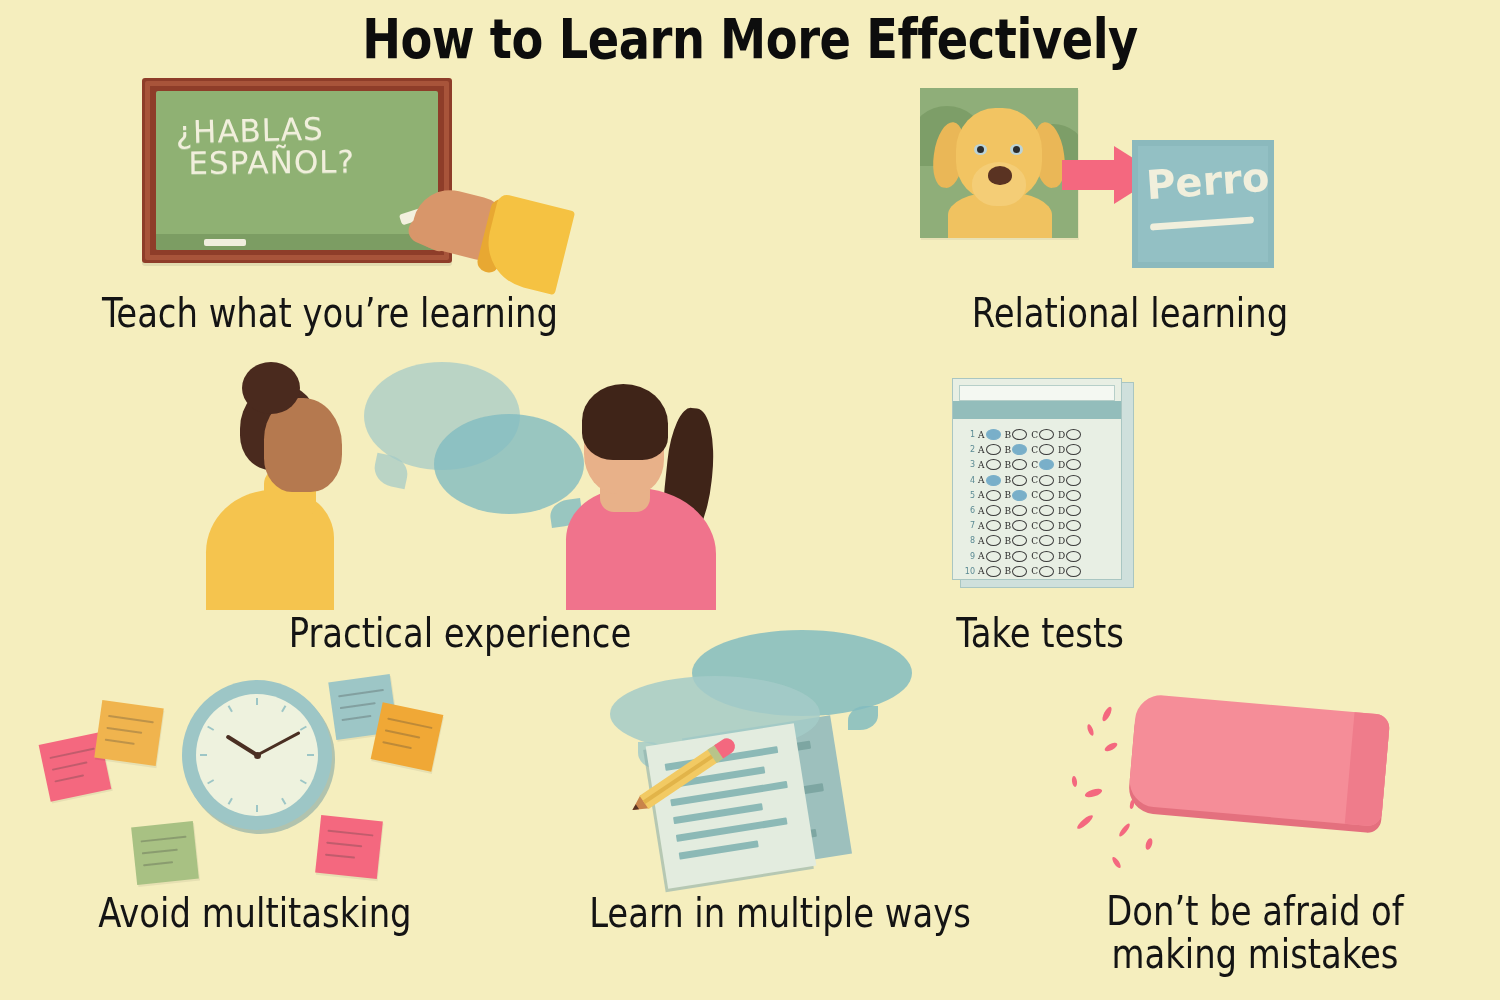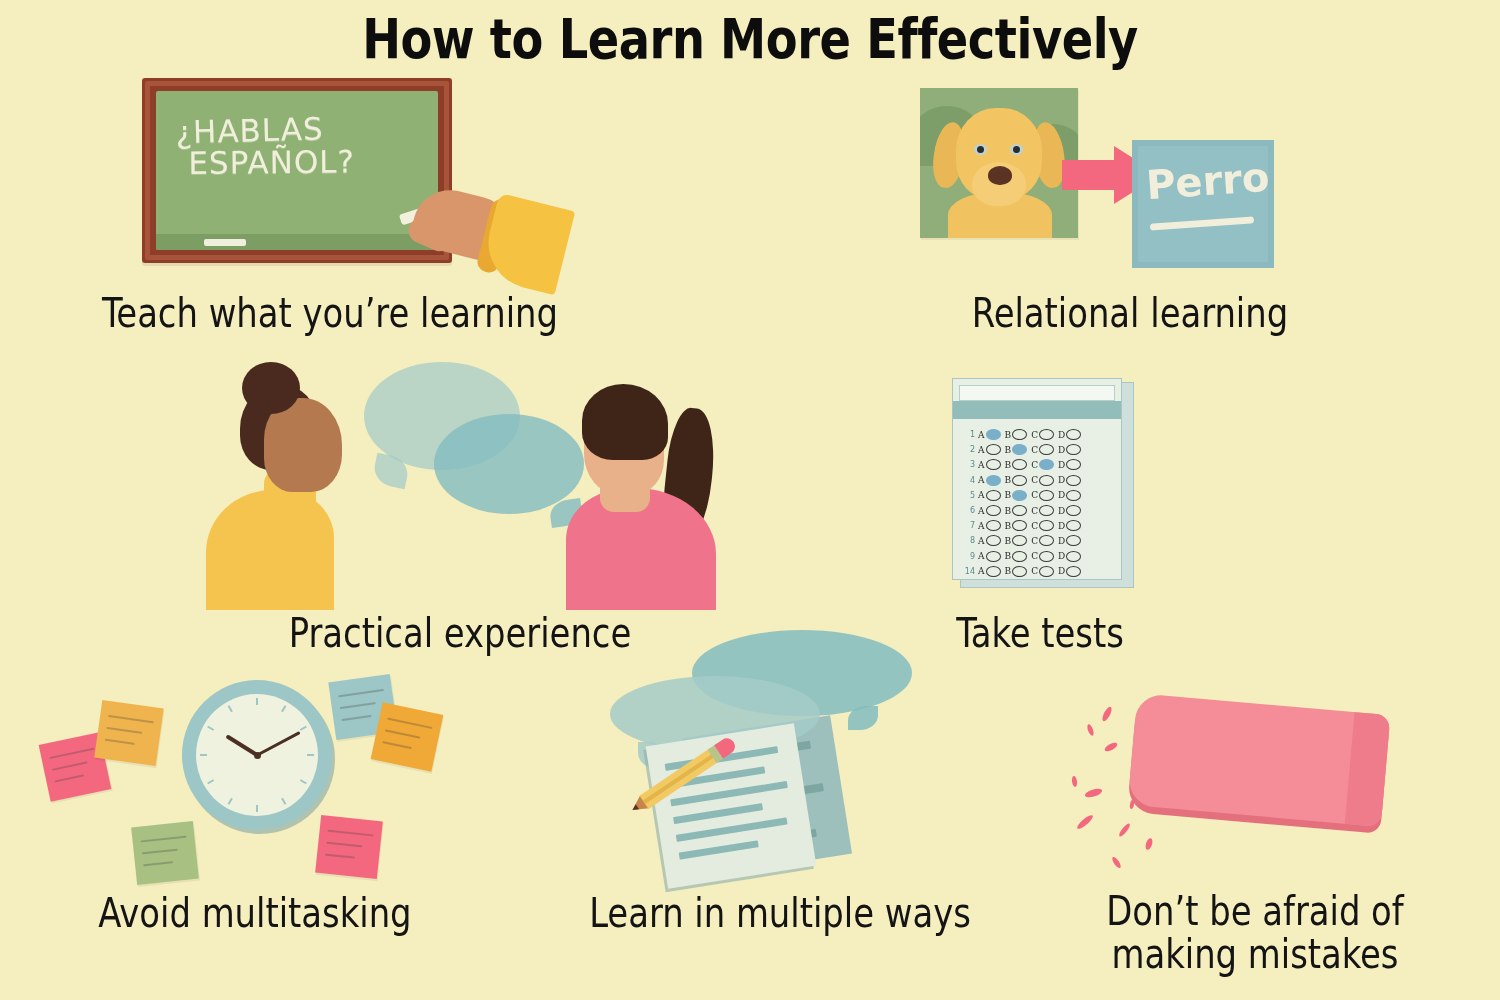--- a/index.html
+++ b/index.html
@@ -620,21 +620,21 @@
             <span class="opt">
               <span class="ltr">C</span>
               <span class="bub"></span>
             </span>
             <span class="opt">
               <span class="ltr">D</span>
               <span class="bub"></span>
             </span>
           </div>
           <div class="qrow">
-            <span class="qnum">14</span>
+            <span class="qnum">10</span>
             <span class="opt">
               <span class="ltr">A</span>
               <span class="bub"></span>
             </span>
             <span class="opt">
               <span class="ltr">B</span>
               <span class="bub"></span>
             </span>
             <span class="opt">
               <span class="ltr">C</span>

